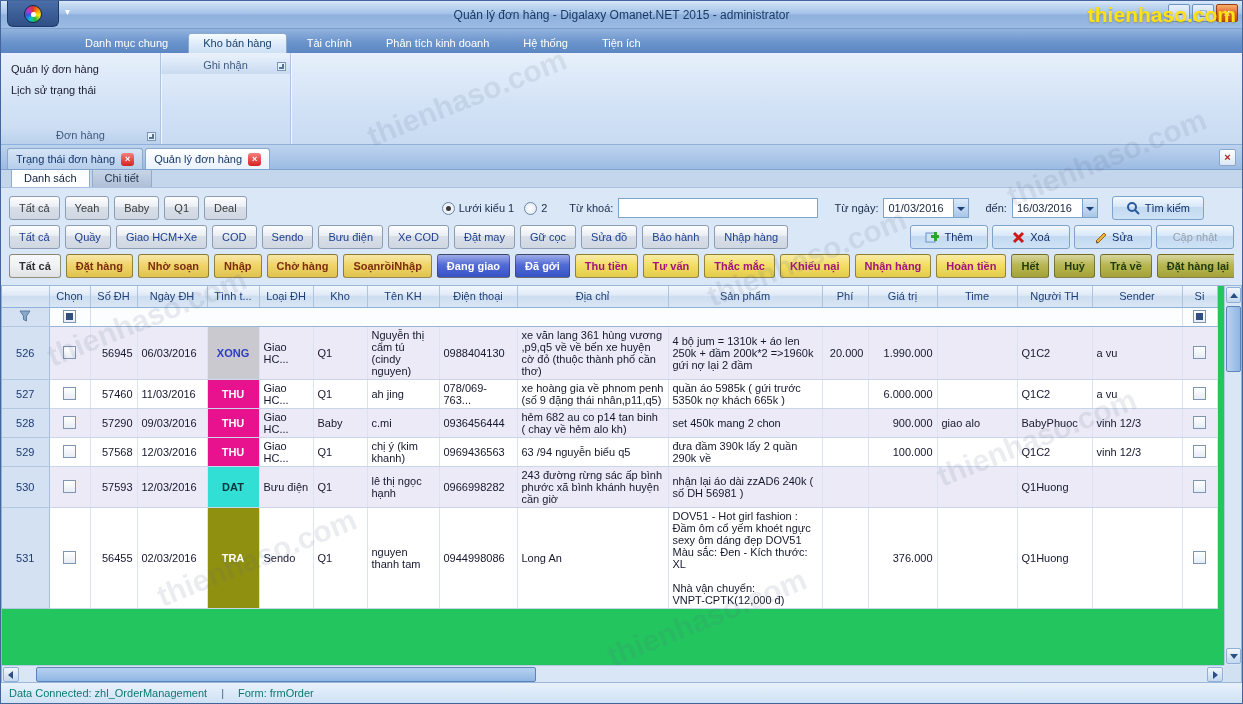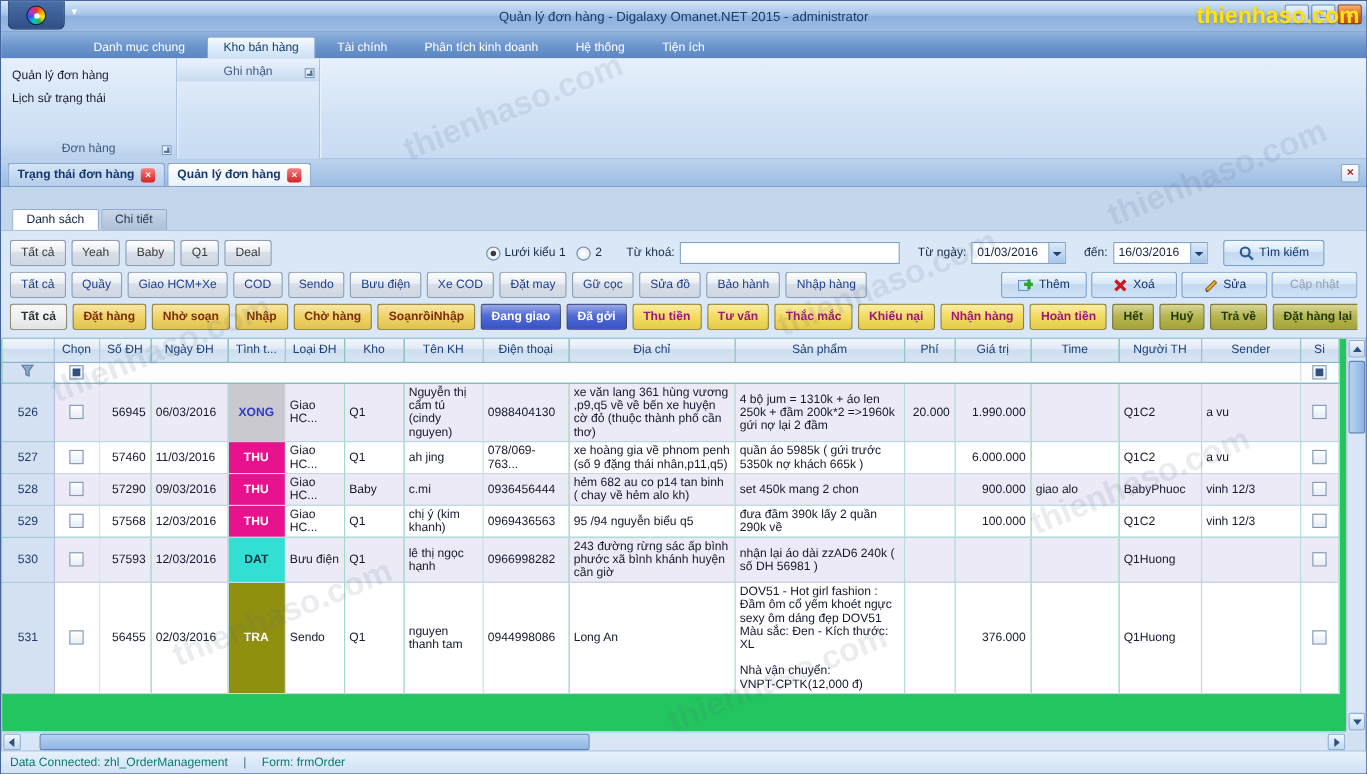--- a/index.html
+++ b/index.html
@@ -44,27 +44,27 @@
     background:linear-gradient(rgba(255,255,255,0),rgba(160,190,225,.35));}
   .launcher{position:absolute;right:4px;bottom:3px;width:9px;height:9px;border:1px solid #7a96ba;background:#e8f0fa;}
   .launcher::after{content:"";position:absolute;right:1px;bottom:1px;width:3px;height:3px;
     border-right:2px solid #54719a;border-bottom:2px solid #54719a;}
   
   .docband{height:25px;flex:0 0 auto;display:flex;align-items:flex-end;gap:2px;padding:0 6px;position:relative;
     background:linear-gradient(#bdd3ee,#9cbbe2);border-bottom:1px solid #7fa3cf;}
   .dtab{display:flex;align-items:center;gap:6px;height:21px;padding:0 8px;border:1px solid #8aa8cc;border-bottom:none;
     border-radius:3px 3px 0 0;background:linear-gradient(#d6e5f6,#b6cdea);cursor:default;}
   .dtab.active{background:linear-gradient(#ffffff,#e9f2fc);}
-  .dtab-label{font-size:11px;font-weight:bold;color:#16386e;white-space:nowrap;}
+  .dtab-label{font-size:11px;font-weight:normal;color:#16386e;white-space:nowrap;}
   .tab-close{width:13px;height:13px;border-radius:3px;background:linear-gradient(#f77f7f,#d42222);
     color:#fff;font-size:9px;line-height:12px;text-align:center;font-weight:bold;}
   .band-close{position:absolute;right:6px;top:4px;width:17px;height:17px;border:1px solid #8aa8cc;border-radius:2px;
     background:linear-gradient(#fdfefe,#dde8f4);color:#b02020;font-weight:bold;font-size:11px;line-height:15px;text-align:center;}
   
-  .subband{height:40px;flex:0 0 auto;display:flex;align-items:flex-end;padding-left:10px;gap:2px;
+  .subband{height:18px;flex:0 0 auto;display:flex;align-items:flex-end;padding-left:10px;gap:2px;
     background:#c4d6ec;border-bottom:1px solid #a9c2e0;}
   .stab{height:19px;padding:0 12px;font-size:11px;color:#25354d;line-height:18px;border:1px solid #93aac8;border-bottom:none;
     border-radius:2px 2px 0 0;background:linear-gradient(#c9d6e8,#aebfd7);cursor:default;white-space:nowrap;}
   .stab.active{background:#fdfeff;color:#10203c;}
   
   .filterpanel{flex:0 0 auto;background:#d9e7f7;padding:6px 8px 7px;border-bottom:1px solid #9ab7da;}
   .frow{display:flex;align-items:center;margin-top:5px;white-space:nowrap;overflow:hidden;}
   .frow:first-child{margin-top:2px;}
   .btn-row{display:flex;gap:5px;align-items:center;}
   .btn{display:inline-flex;align-items:center;justify-content:center;height:24px;padding:0 9px;border:1px solid #8e9db2;
@@ -442,21 +442,21 @@
             <tr class="drow">
               <td class="rn">529</td>
               <td class="cc"><span class="cb"></span></td>
               <td class="num">57568</td>
               <td>12/03/2016</td>
               <td class="status" style="background-color: rgb(232, 18, 143); color: rgb(255, 255, 255);">THU</td>
               <td>Giao HC...</td>
               <td>Q1</td>
               <td>chị ý (kim khanh)</td>
               <td>0969436563</td>
-              <td>95 /94 nguyễn biểu q5</td>
+              <td>63 /94 nguyễn biểu q5</td>
               <td class="sp">đưa đầm 390k lấy 2 quần 290k về</td>
               <td class="num"></td>
               <td class="num">100.000</td>
               <td></td>
               <td>Q1C2</td>
               <td>vinh 12/3</td>
               <td class="cc"><span class="cb"></span></td>
             </tr>
 
             <tr class="drow">

